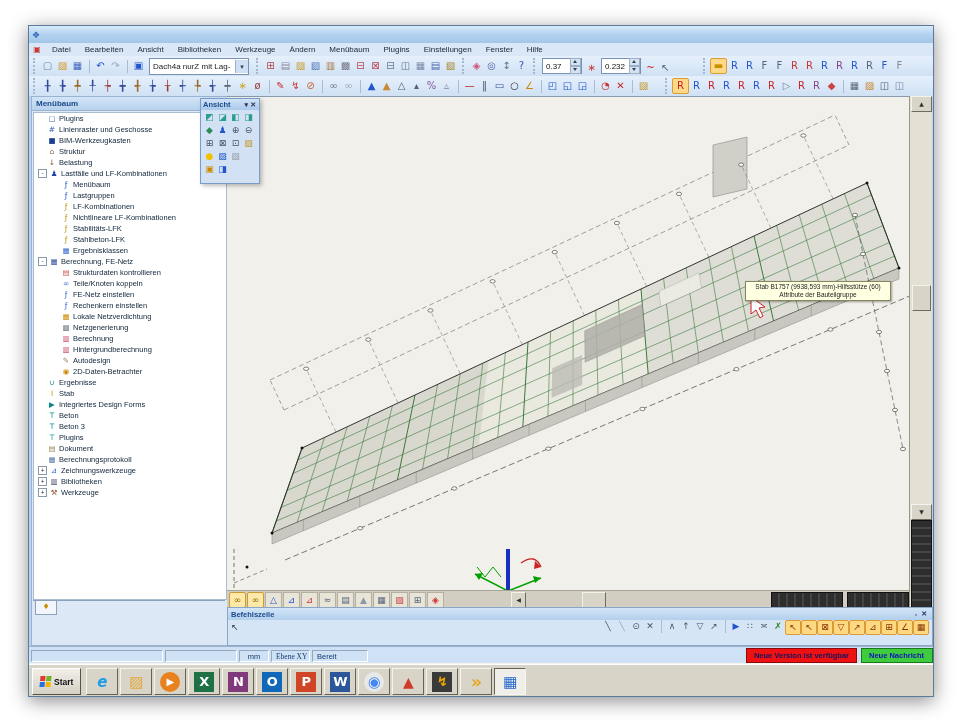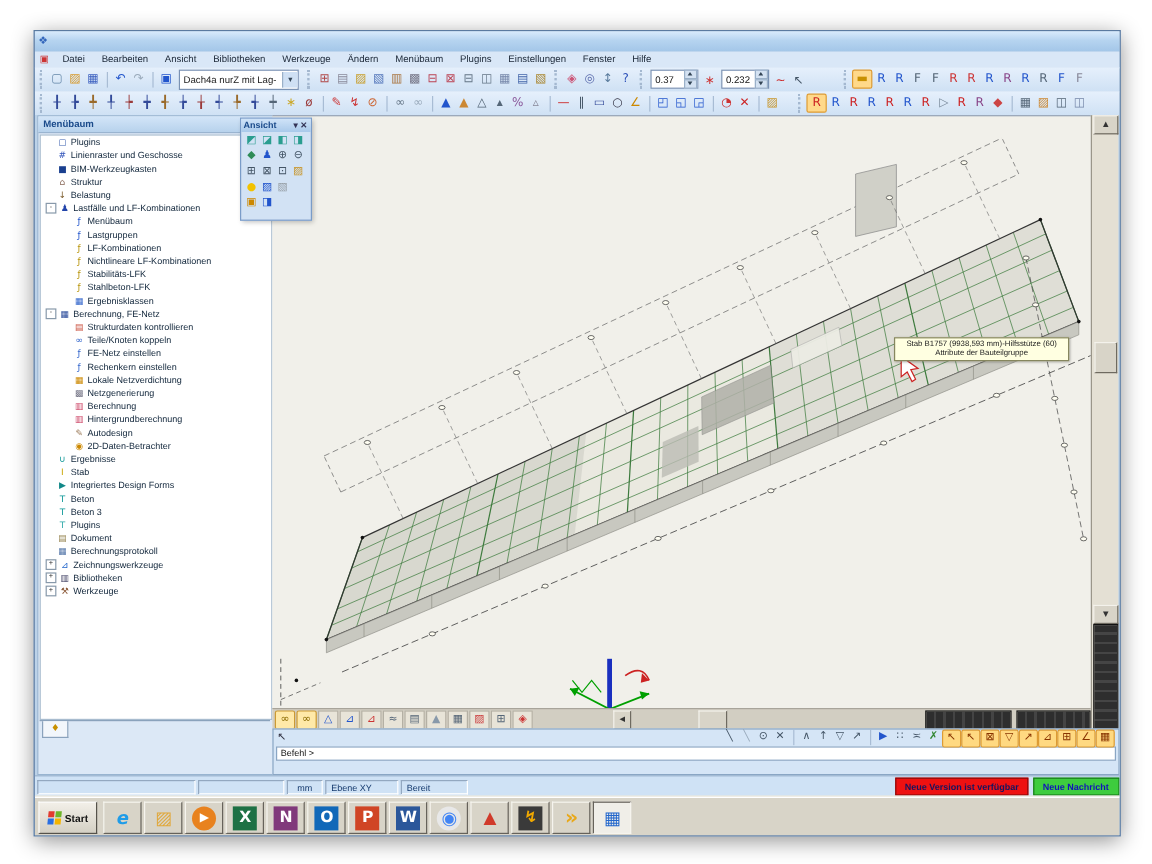--- a/index.html
+++ b/index.html
@@ -631,20 +631,26 @@
     </div>
 
     <div class="vscroll">
       <span class="vbtn" style="top:0;">▲</span>
       <span class="vthumb"></span>
       <span class="vbtn" style="top:408px;">▼</span>
       <span class="vdark"></span>
     </div>
 
     <div class="cmdpanel">
+      <div class="cmdhdr">
+        <span>Befehlszeile</span>
+        <span class="sp"></span>
+        <span class="pbtn">▫</span>
+        <span class="pbtn">✕</span>
+      </div>
       <div class="cmdrow">
         <span class="pointer-ic">↖</span>
         <span class="cmdicons">
               <span class="tbi" style="color: rgb(68, 85, 102);">╲</span>
               <span class="tbi" style="color: rgb(153, 170, 187);">╲</span>
               <span class="tbi" style="color: rgb(68, 85, 102);">⊙</span>
               <span class="tbi" style="color: rgb(68, 85, 102);">✕</span>
               <span class="tsep"></span>
               <span class="tbi" style="color: rgb(68, 85, 102);">∧</span>
               <span class="tbi" style="color: rgb(68, 85, 102);">↑</span>
@@ -659,30 +665,29 @@
               <span class="tbi hl" style="color: rgb(136, 51, 0); background: rgb(255, 217, 129);">↖</span>
               <span class="tbi hl" style="color: rgb(136, 51, 0); background: rgb(255, 217, 129);">⊠</span>
               <span class="tbi hl" style="color: rgb(136, 51, 0); background: rgb(255, 217, 129);">▽</span>
               <span class="tbi hl" style="color: rgb(136, 51, 0); background: rgb(255, 217, 129);">↗</span>
               <span class="tbi hl" style="color: rgb(136, 51, 0); background: rgb(255, 217, 129);">⊿</span>
               <span class="tbi hl" style="color: rgb(136, 51, 0); background: rgb(255, 217, 129);">⊞</span>
               <span class="tbi hl" style="color: rgb(136, 51, 0); background: rgb(255, 217, 129);">∠</span>
               <span class="tbi hl" style="color: rgb(136, 51, 0); background: rgb(255, 217, 129);">▦</span>
             </span>
       </div>
-      <div class="cmdinput">Befehl &gt;</div>
     </div>
 
   </div>
 
   <div class="statusbar">
     <span class="cell" style="width:132px;"></span>
     <span class="cell" style="width:72px;"></span>
     <span class="cell" style="width:30px;text-align:center;">mm</span>
-    <span class="cell" style="width:61px;">Ebene XY</span>
+    <span class="cell" style="width:39px;font-family:Liberation Serif, serif;">Ebene XY</span>
     <span class="cell" style="width:56px;">Bereit</span>
     <span class="badge badge-red">Neue Version ist verfügbar</span>
     <span class="badge badge-green">Neue Nachricht</span>
   </div>
 
   <div class="taskbar">
     <span class="start-btn">
       <span class="winflag">
             <i class="wf1"></i>
             <i class="wf2"></i>

